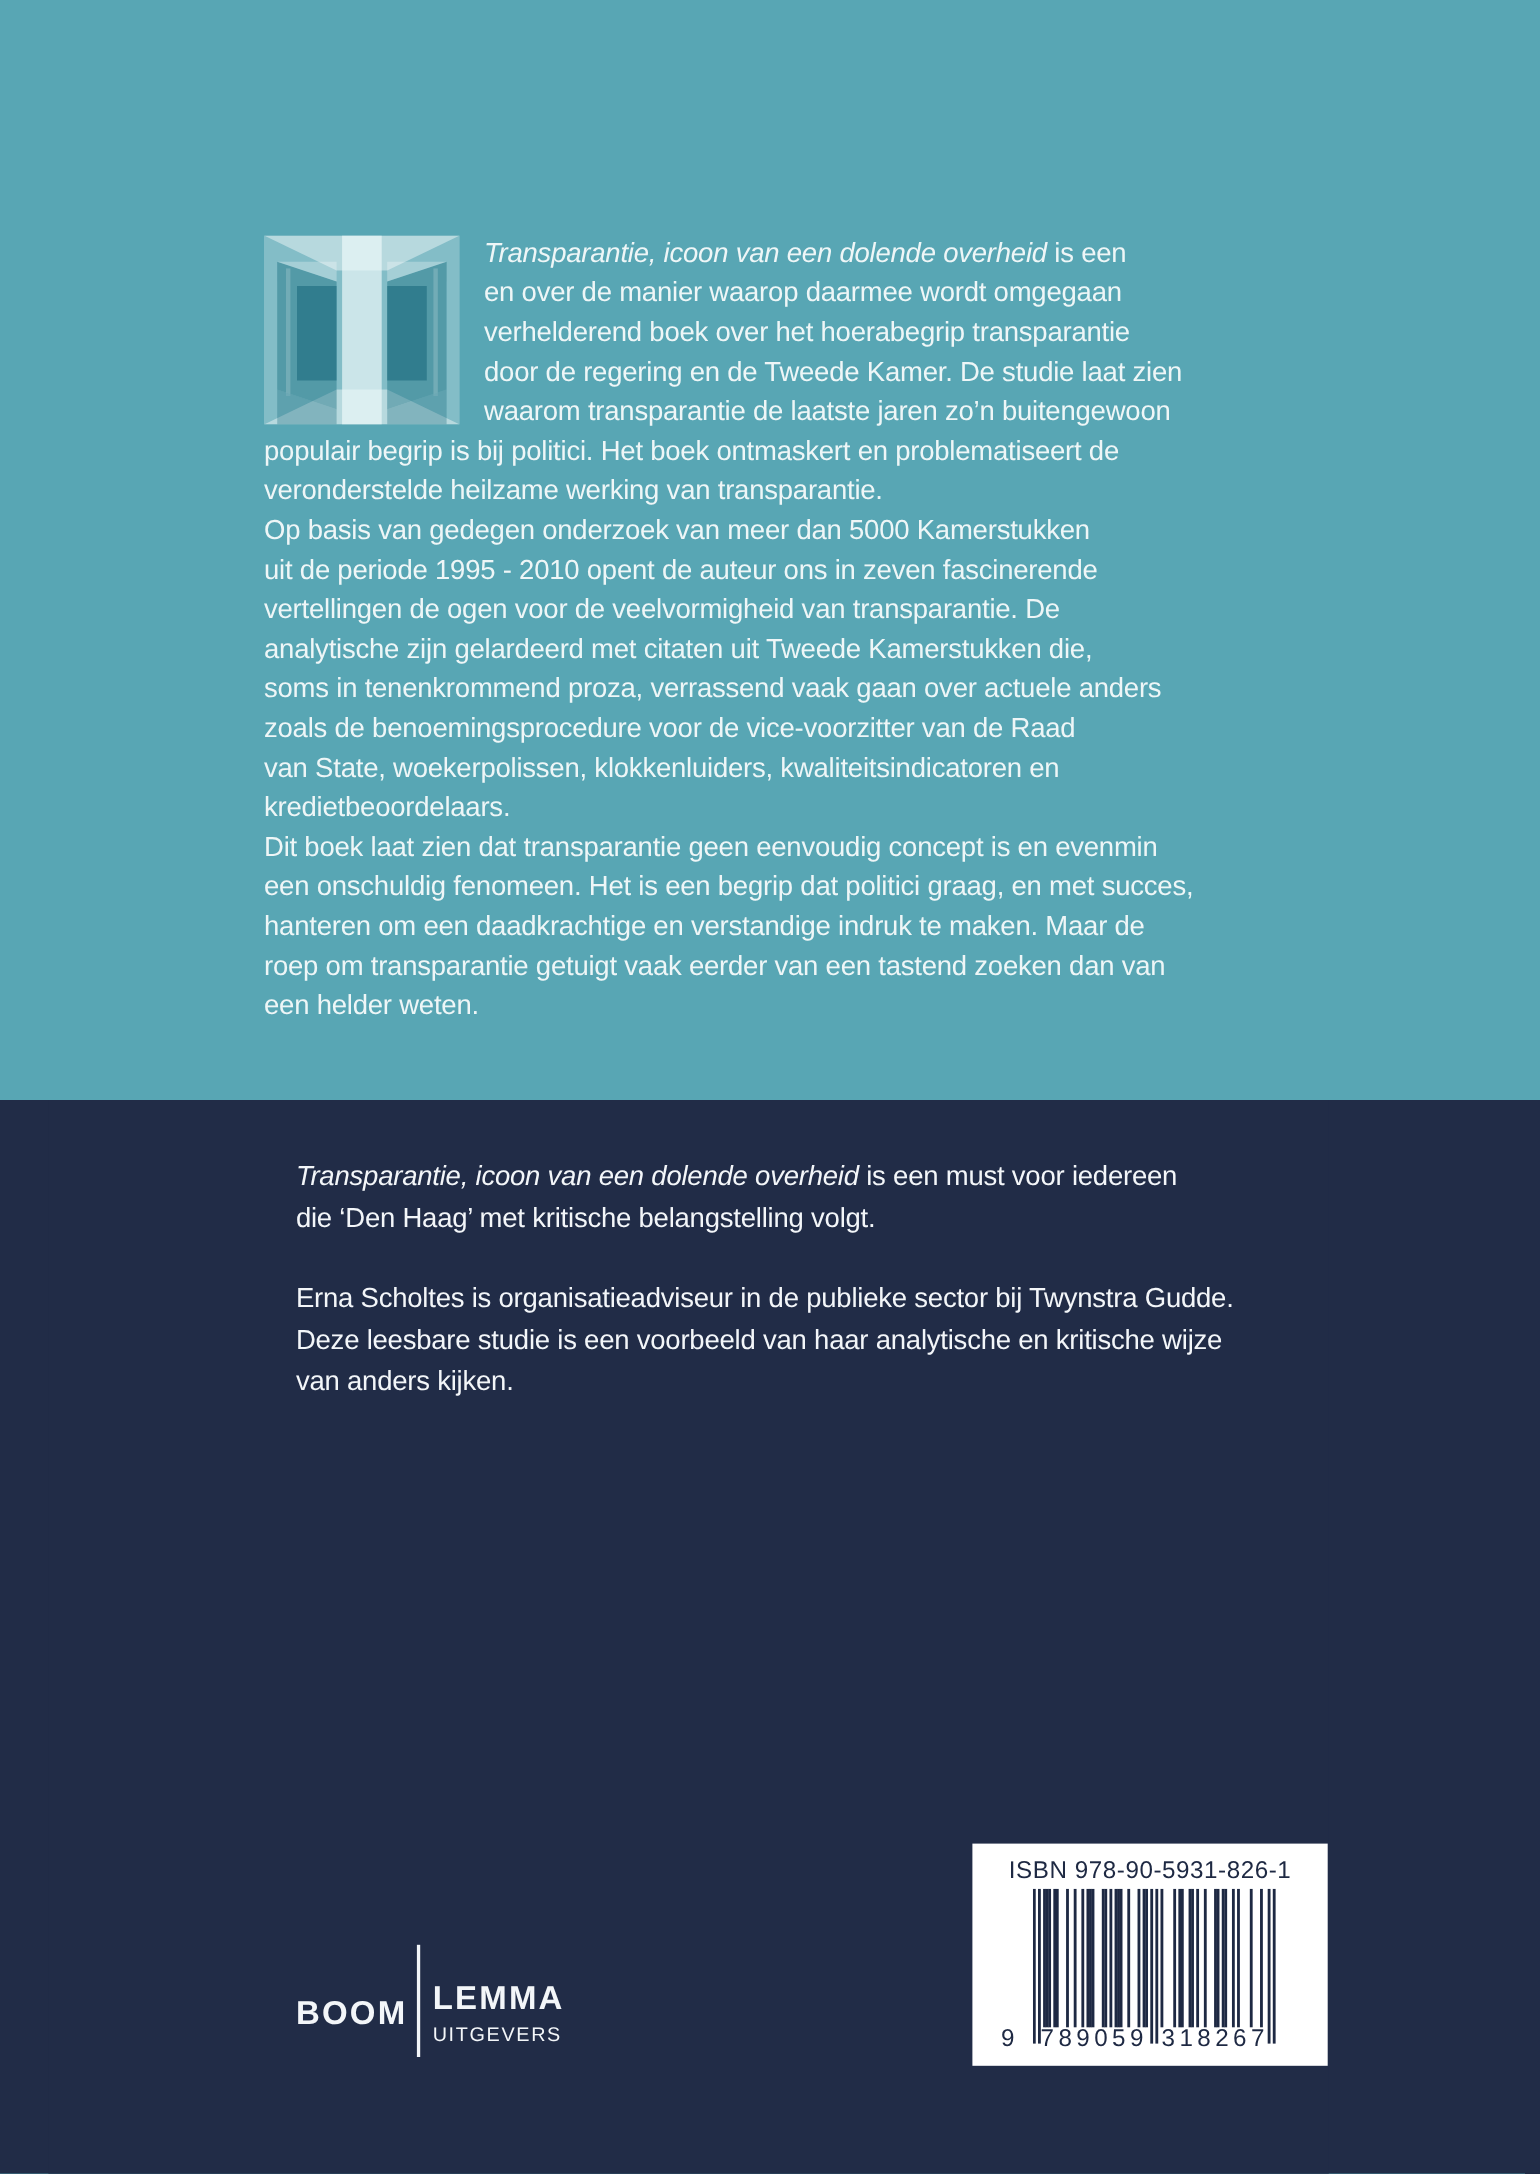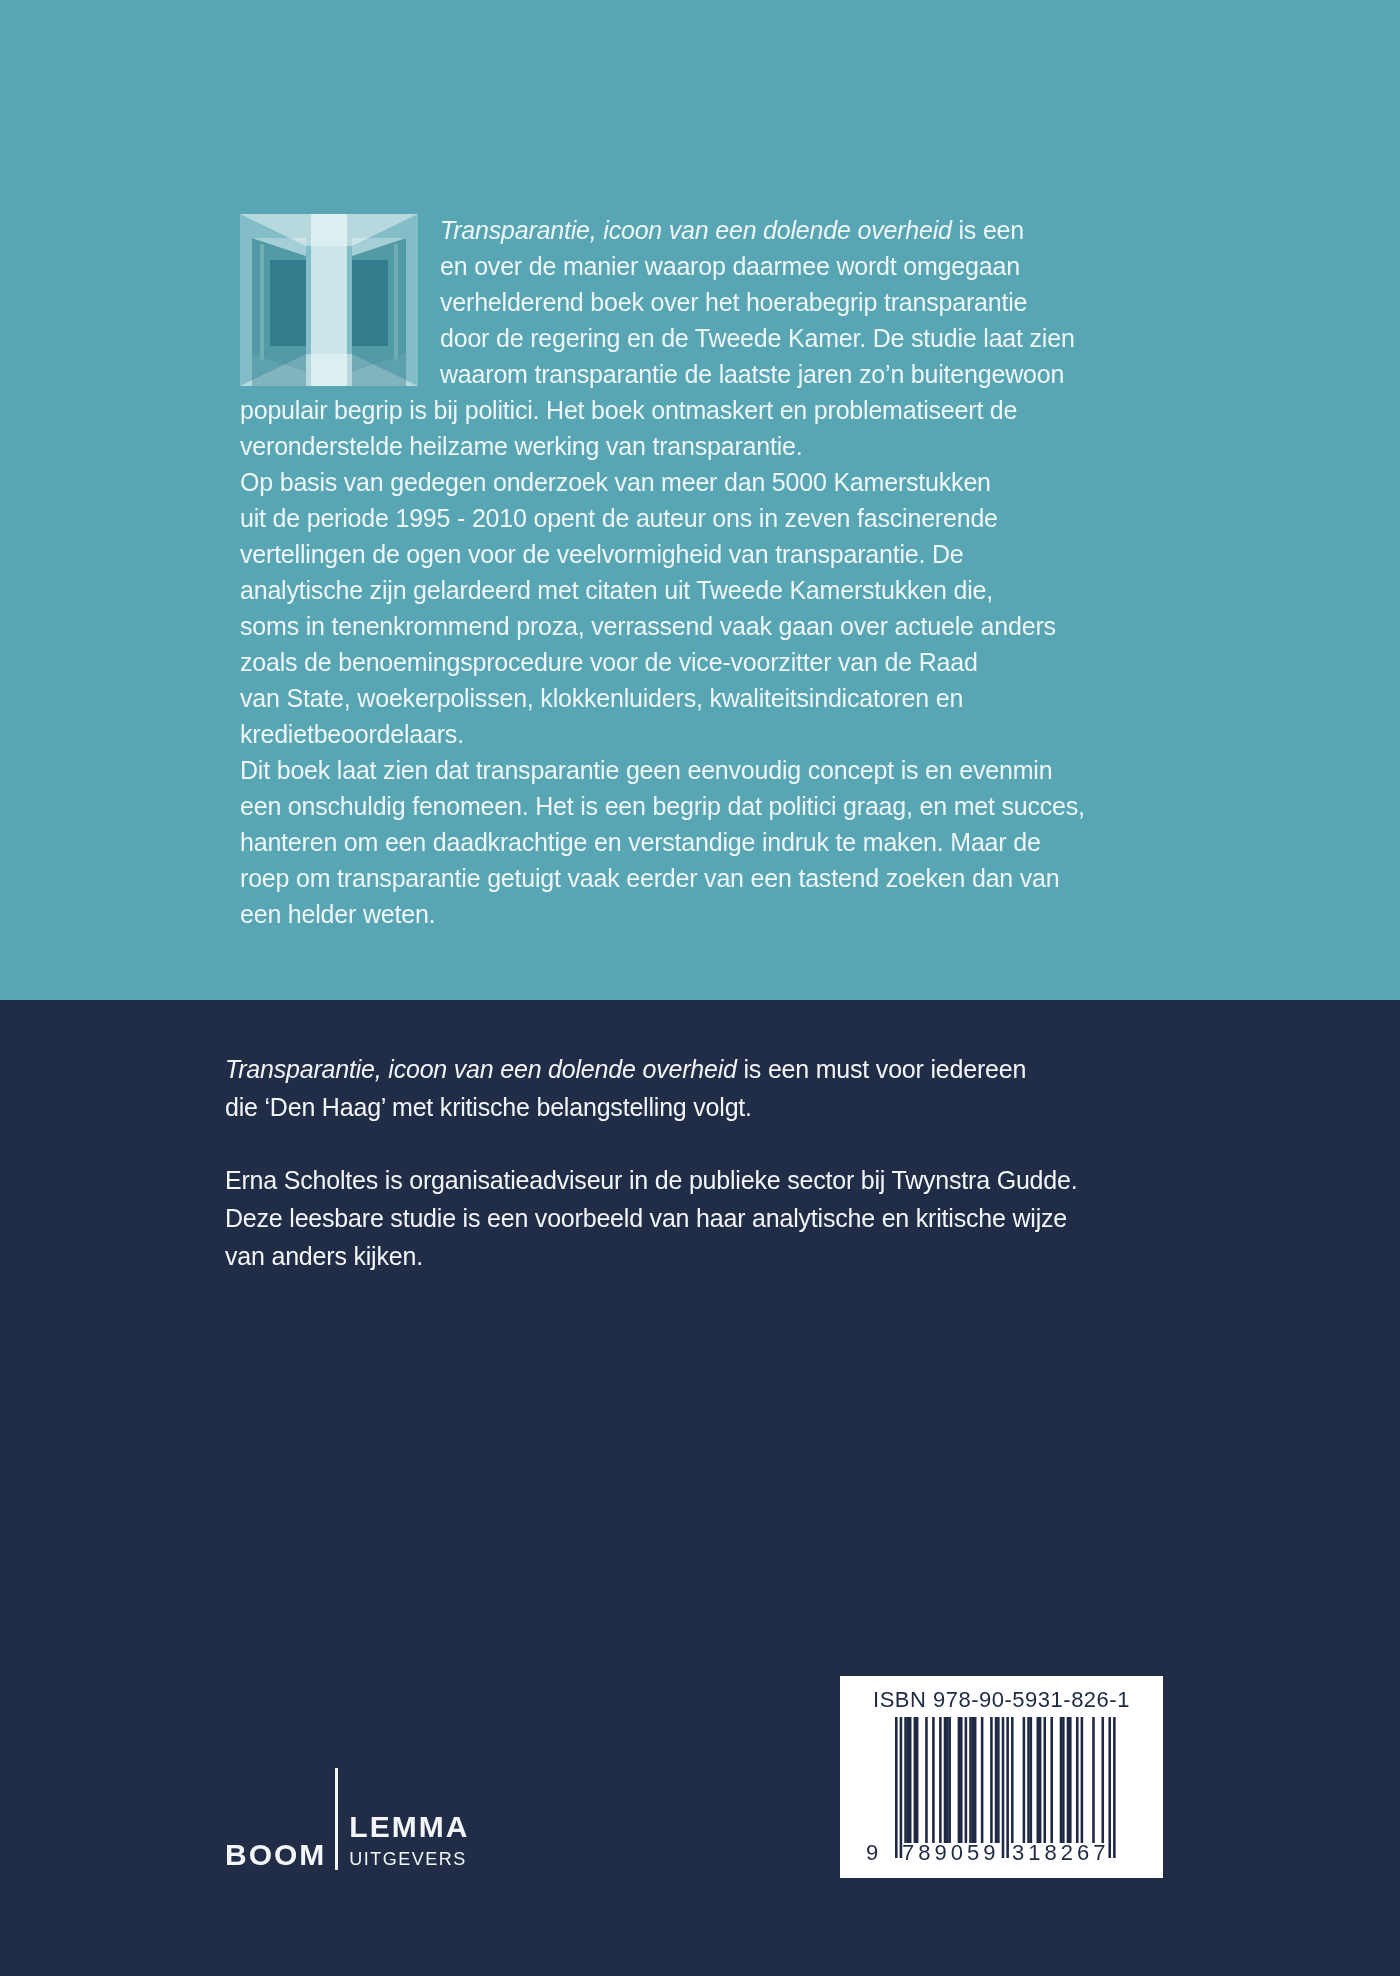--- a/index.html
+++ b/index.html
@@ -22,34 +22,35 @@
     float:left;width:178px;height:172px;
     margin:2px 22px 6px 0;
   }
   .tl{white-space:nowrap;height:36px;}
   .it{font-style:italic;}
   
   .navy-section{
     position:relative;width:1164px;height:976px;
     background:var(--navy,#212c47);
     color:var(--light2,#f3f6f9);
+    margin-left:44px;
   }
   .navy-section .tl{height:38px;}
   .rec{
     position:absolute;left:225px;top:50px;
     font-size:25px;line-height:38px;letter-spacing:-0.2px;
   }
   .author{
     position:absolute;left:225px;top:161px;
     font-size:25px;line-height:38px;letter-spacing:-0.2px;
   }
   
   .publisher{
     position:absolute;left:225px;top:768px;
-    display:flex;align-items:flex-end;
+    display:flex;align-items:center;
   }
   .pub-left{
     font-size:30px;font-weight:bold;letter-spacing:2px;
     line-height:30px;margin-top:24px;
   }
   .pub-divider{
     width:3px;height:102px;background:var(--light2,#f3f6f9);
     margin:0 11px 0 9px;
   }
   .pub-right{margin-top:24px;display:flex;flex-direction:column;}

